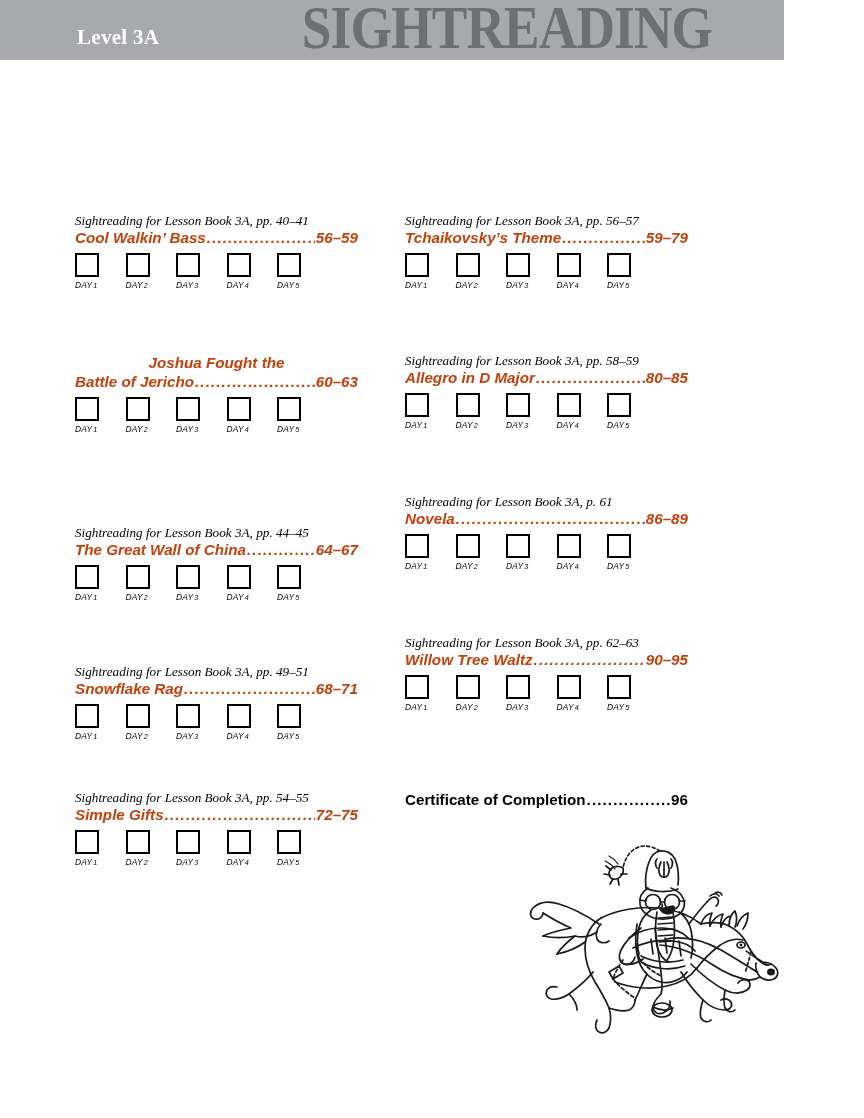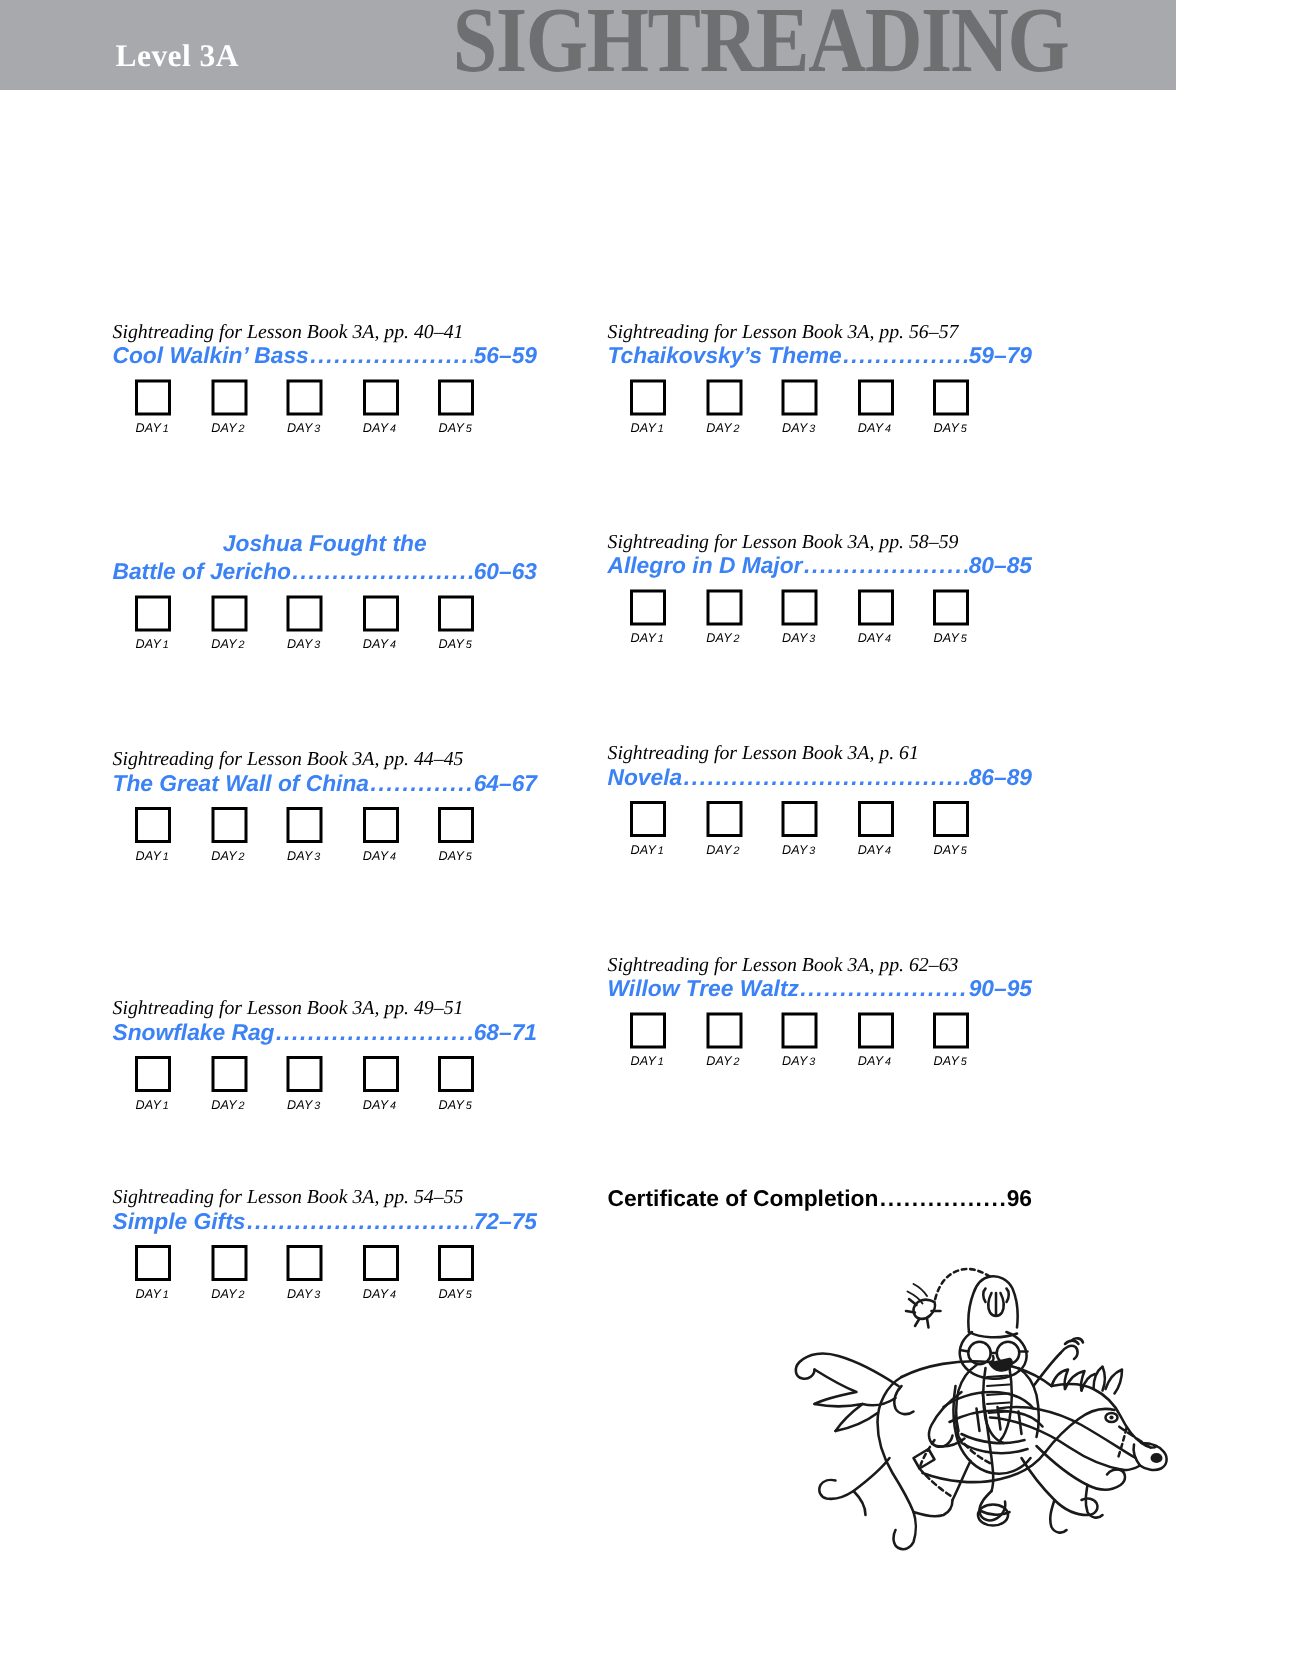--- a/index.html
+++ b/index.html
@@ -77,21 +77,21 @@
     font-size: 13.2px;
     color: #000000;
     line-height: 15px;
     white-space: nowrap;
   }
 
   .entry-title {
     font-family: "Liberation Sans", sans-serif;
     font-weight: bold;
     font-size: 15.2px;
-    color: #3b82f6;
+    color: #c2410c;
     line-height: 19px;
     display: flex;
     align-items: baseline;
     white-space: nowrap;
   }
   .entry-title.two-line {
     display: block;
   }
   .title-line-1 { display: block; text-align: center; }
   .title-line-2 {
@@ -106,21 +106,20 @@
     margin: 0 1px 0 1px;
     letter-spacing: 1.1px;
     font-weight: bold;
     font-size: 15.2px;
   }
   .pages { flex: 0 0 auto; font-weight: bold; }
 
   .days {
     display: flex;
     margin-top: 6px;
-    justify-content: center;
   }
   .day {
     width: 50.5px;
   }
   .checkbox {
     width: 24px;
     height: 24px;
     border: 2px solid #000000;
     background: #ffffff;
     box-sizing: border-box;
@@ -232,21 +231,21 @@
           <div class="checkbox"></div>
           <div class="day-label"><span>DAY</span><span class="num">4</span></div>
         </div>
         <div class="day">
           <div class="checkbox"></div>
           <div class="day-label"><span>DAY</span><span class="num">5</span></div>
         </div>
       </div>
     </div>
 
-    <div class="entry" style="top:438px">
+    <div class="entry" style="top:465px">
       <div class="entry-caption">Sightreading for Lesson Book 3A, pp. 44–45</div>
       <div class="entry-title">
         <span class="title-text">The Great Wall of China</span>
         <span class="leader">...........................................................................</span>
         <span class="pages">64–67</span>
       </div>
       <div class="days">
         <div class="day">
           <div class="checkbox"></div>
           <div class="day-label"><span>DAY</span><span class="num">1</span></div>

